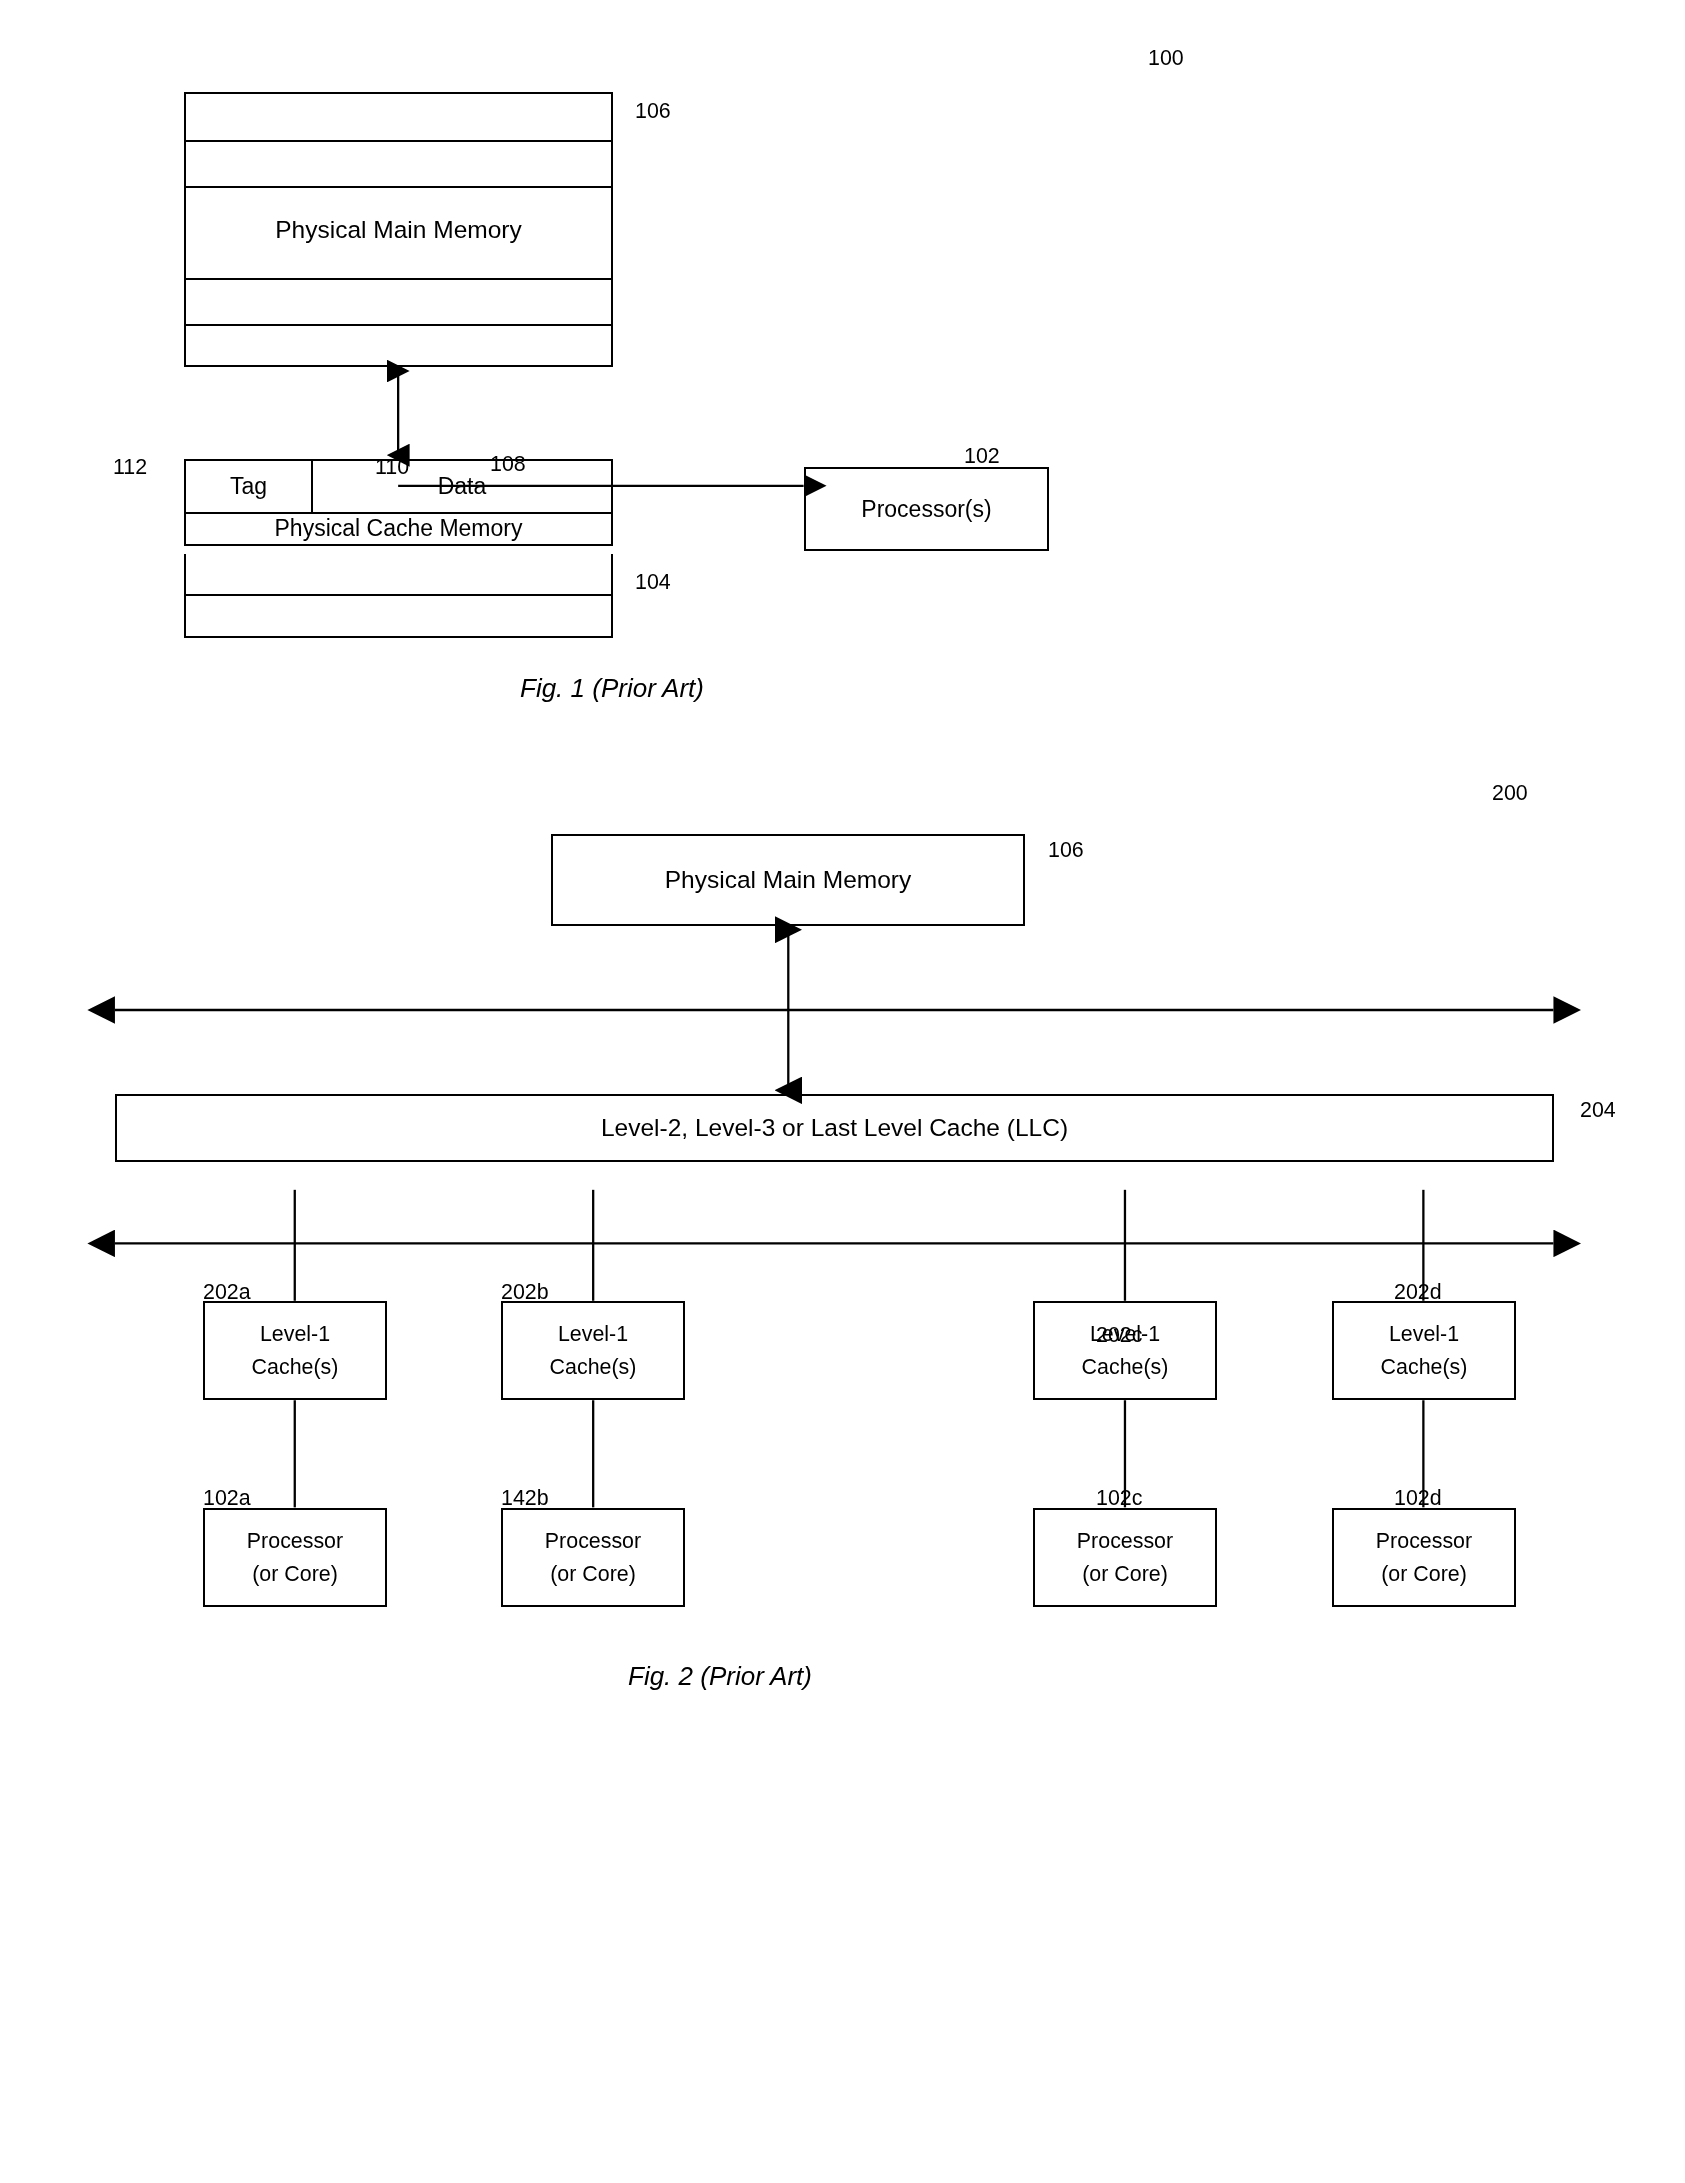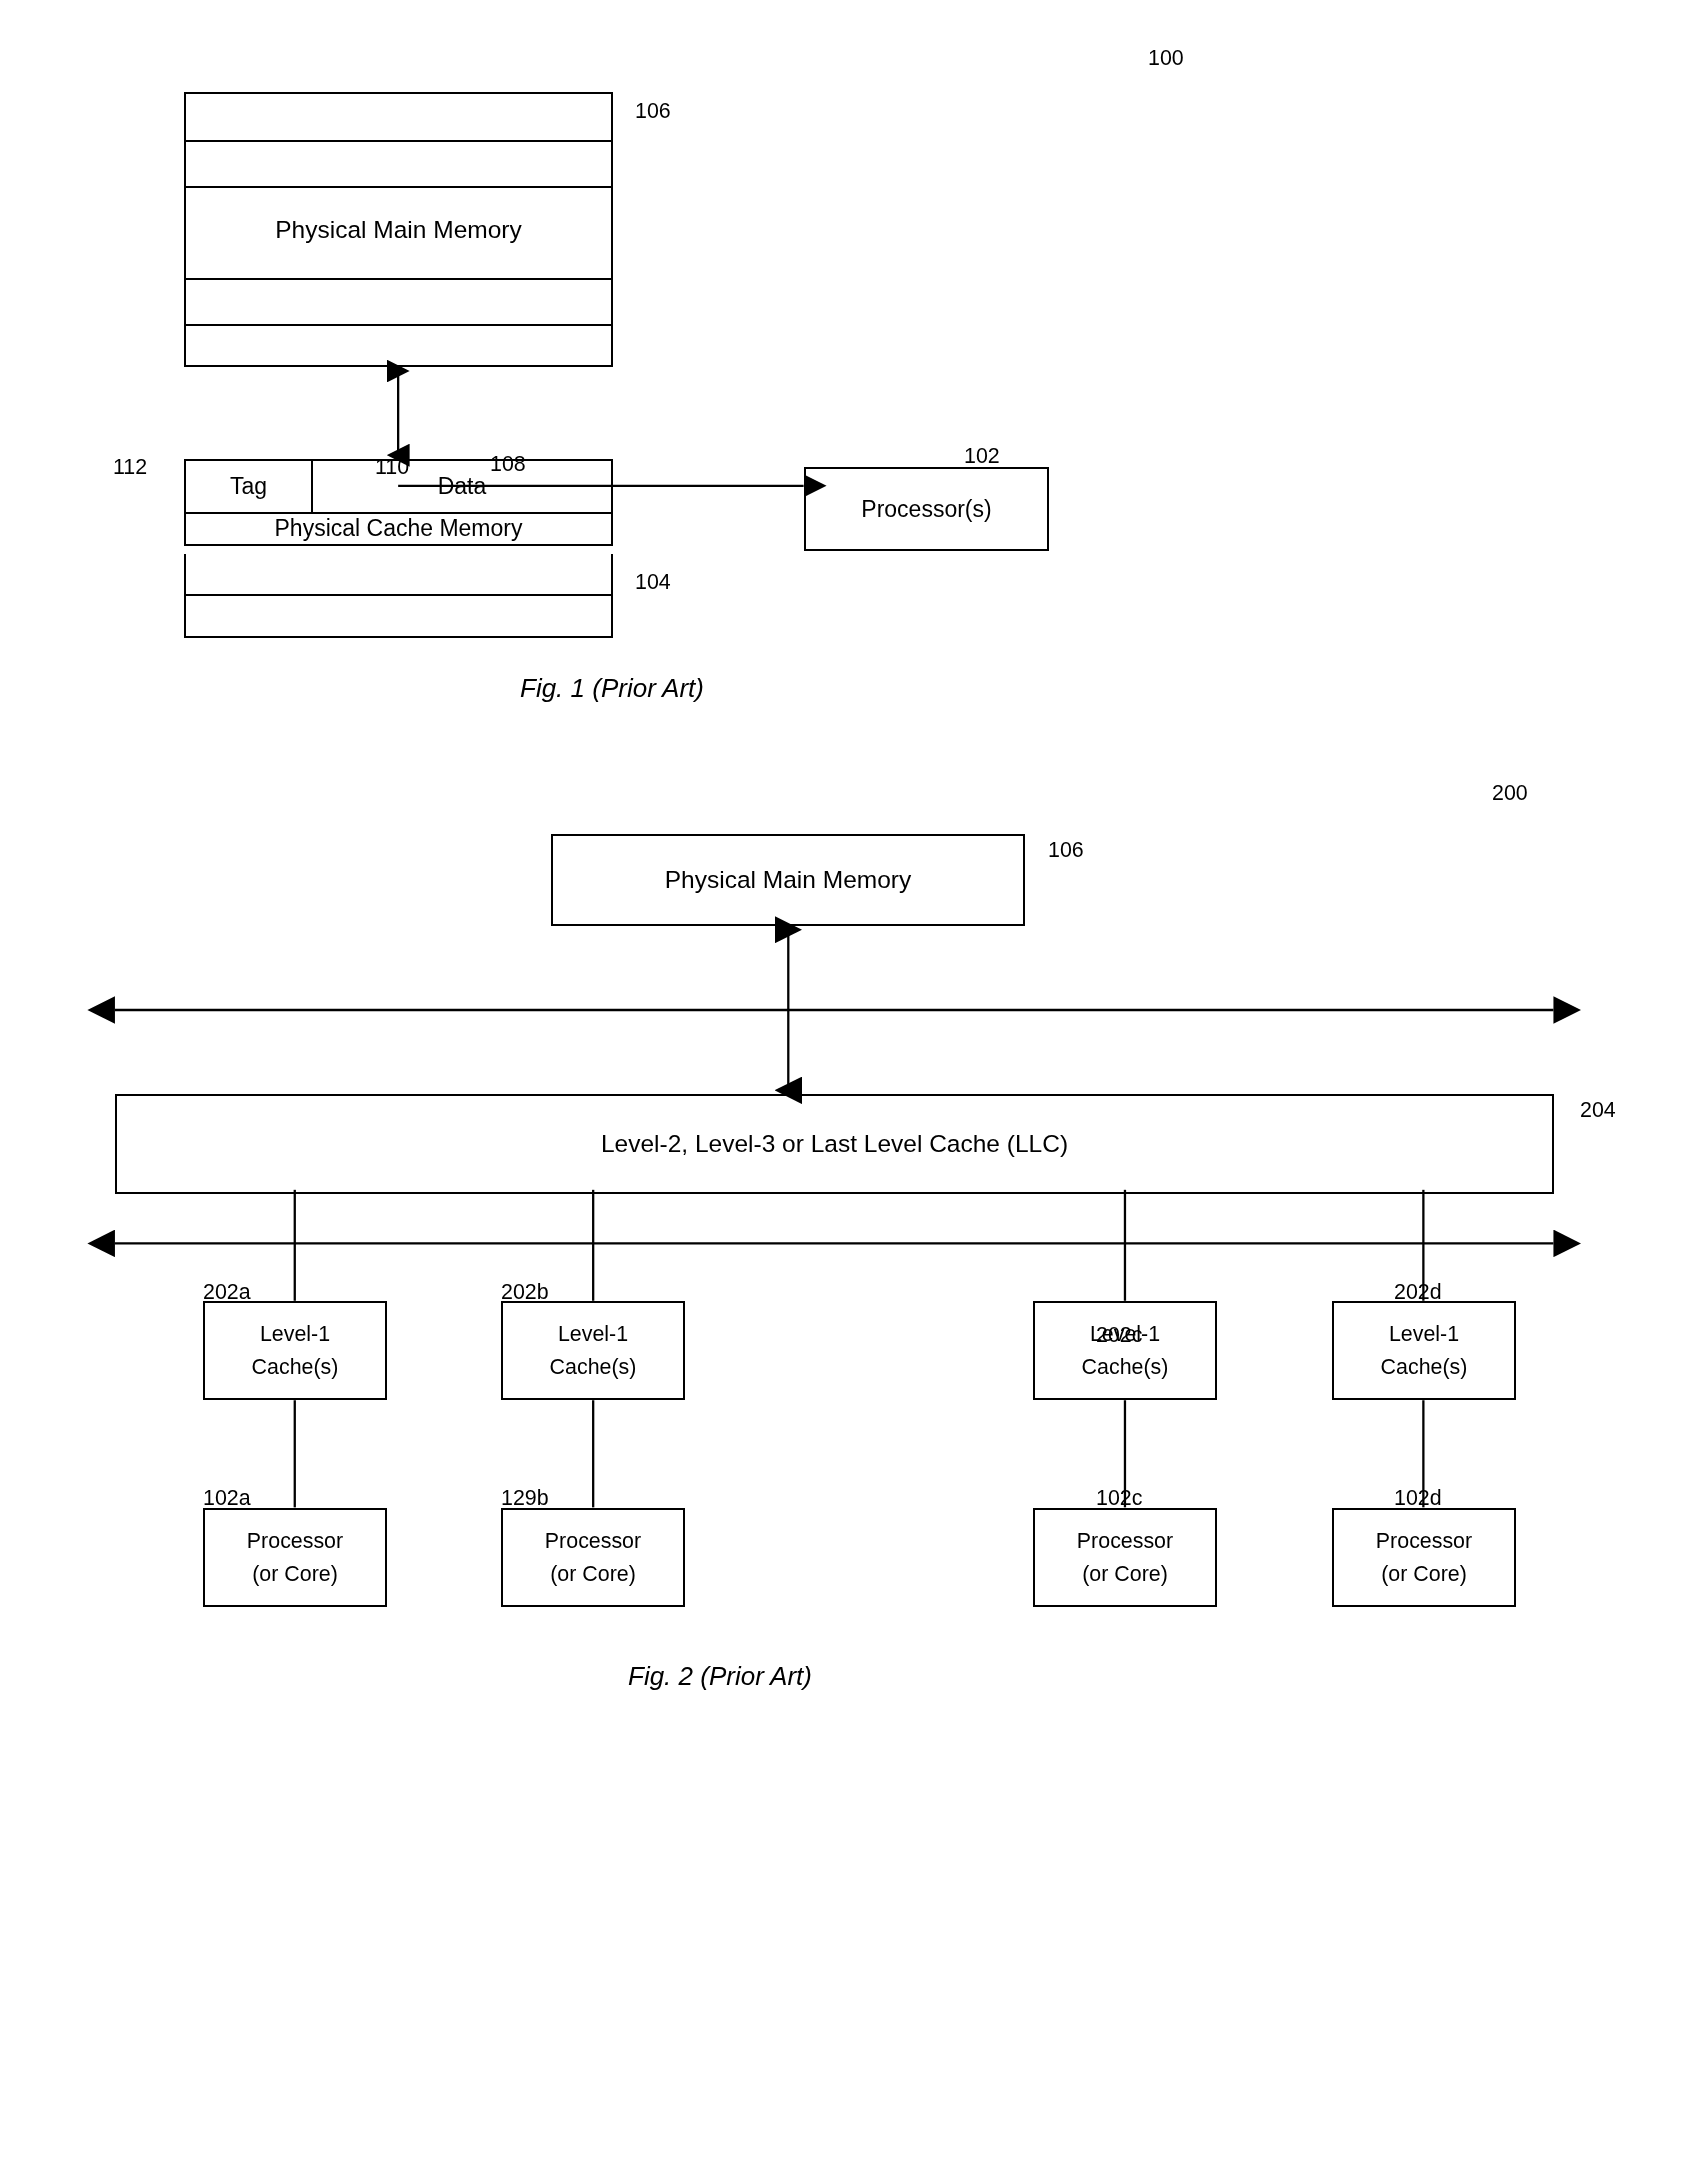--- a/index.html
+++ b/index.html
@@ -89,21 +89,21 @@
   <span class="ref-label" style="top:452px; left:490px;">108</span>
 
   <div style="position:absolute; top:673px; left:520px; font-size:26px; font-style:italic;">Fig. 1 (Prior Art)</div>
 
   <span class="ref-label" style="top:781px; left:1492px;">200</span>
 
   <div style="position:absolute; top:834px; left:551px; width:474px; height:92px; border:2.3px solid #000; display:flex; align-items:center; justify-content:center; font-size:24.5px;">Physical Main Memory</div>
 
   <span class="ref-label" style="top:838px; left:1048px;">106</span>
 
-  <div style="position:absolute; top:1094px; left:115px; width:1439px; height:100px; border:2.3px solid #000; display:flex; align-items:center; justify-content:center; font-size:24.5px;">Level-2, Level-3 or Last Level Cache (LLC)</div>
+  <div style="position:absolute; top:1094px; left:115px; width:1439px; height:68px; border:2.3px solid #000; display:flex; align-items:center; justify-content:center; font-size:24.5px;">Level-2, Level-3 or Last Level Cache (LLC)</div>
 
   <span class="ref-label" style="top:1098px; left:1580px;">204</span>
 
   <svg style="position:absolute; top:0; left:0; width:1686px; height:2183px; overflow:visible; pointer-events:none;" viewBox="0 0 2203 2853" width="1686" height="2183">
     <defs>
       <marker id="ah-up2" markerWidth="12" markerHeight="12" refX="6" refY="6" orient="auto">
         <polygon points="0,12 6,0 12,12" fill="#000"></polygon>
       </marker>
       <marker id="ah-down2" markerWidth="12" markerHeight="12" refX="6" refY="6" orient="auto">
         <polygon points="0,0 6,12 12,0" fill="#000"></polygon>
@@ -142,21 +142,21 @@
   <div style="position:absolute; top:1301px; left:1033px; width:184px; height:99px; border:2.3px solid #000; display:flex; align-items:center; justify-content:center; font-size:21.4px; text-align:center; line-height:1.5;">Level-1<br>Cache(s)</div>
   <span class="ref-label" style="top:1280px; left:1096px;margin-top:43px;">202c</span>
 
   <div style="position:absolute; top:1301px; left:1332px; width:184px; height:99px; border:2.3px solid #000; display:flex; align-items:center; justify-content:center; font-size:21.4px; text-align:center; line-height:1.5;">Level-1<br>Cache(s)</div>
   <span class="ref-label" style="top:1280px; left:1394px;">202d</span>
 
   <div style="position:absolute; top:1508px; left:203px; width:184px; height:99px; border:2.3px solid #000; display:flex; align-items:center; justify-content:center; font-size:21.4px; text-align:center; line-height:1.5;">Processor<br>(or Core)</div>
   <span class="ref-label" style="top:1486px; left:203px;">102a</span>
 
   <div style="position:absolute; top:1508px; left:501px; width:184px; height:99px; border:2.3px solid #000; display:flex; align-items:center; justify-content:center; font-size:21.4px; text-align:center; line-height:1.5;">Processor<br>(or Core)</div>
-  <span class="ref-label" style="top:1486px; left:501px;">129b</span>
+  <span class="ref-label" style="top:1486px; left:501px;">142b</span>
 
   <div style="position:absolute; top:1508px; left:1033px; width:184px; height:99px; border:2.3px solid #000; display:flex; align-items:center; justify-content:center; font-size:21.4px; text-align:center; line-height:1.5;">Processor<br>(or Core)</div>
   <span class="ref-label" style="top:1486px; left:1096px;">102c</span>
 
   <div style="position:absolute; top:1508px; left:1332px; width:184px; height:99px; border:2.3px solid #000; display:flex; align-items:center; justify-content:center; font-size:21.4px; text-align:center; line-height:1.5;">Processor<br>(or Core)</div>
   <span class="ref-label" style="top:1486px; left:1394px;">102d</span>
 
   <div style="position:absolute; top:1661px; left:628px; font-size:26px; font-style:italic;">Fig. 2 (Prior Art)</div>
 
 </div>

